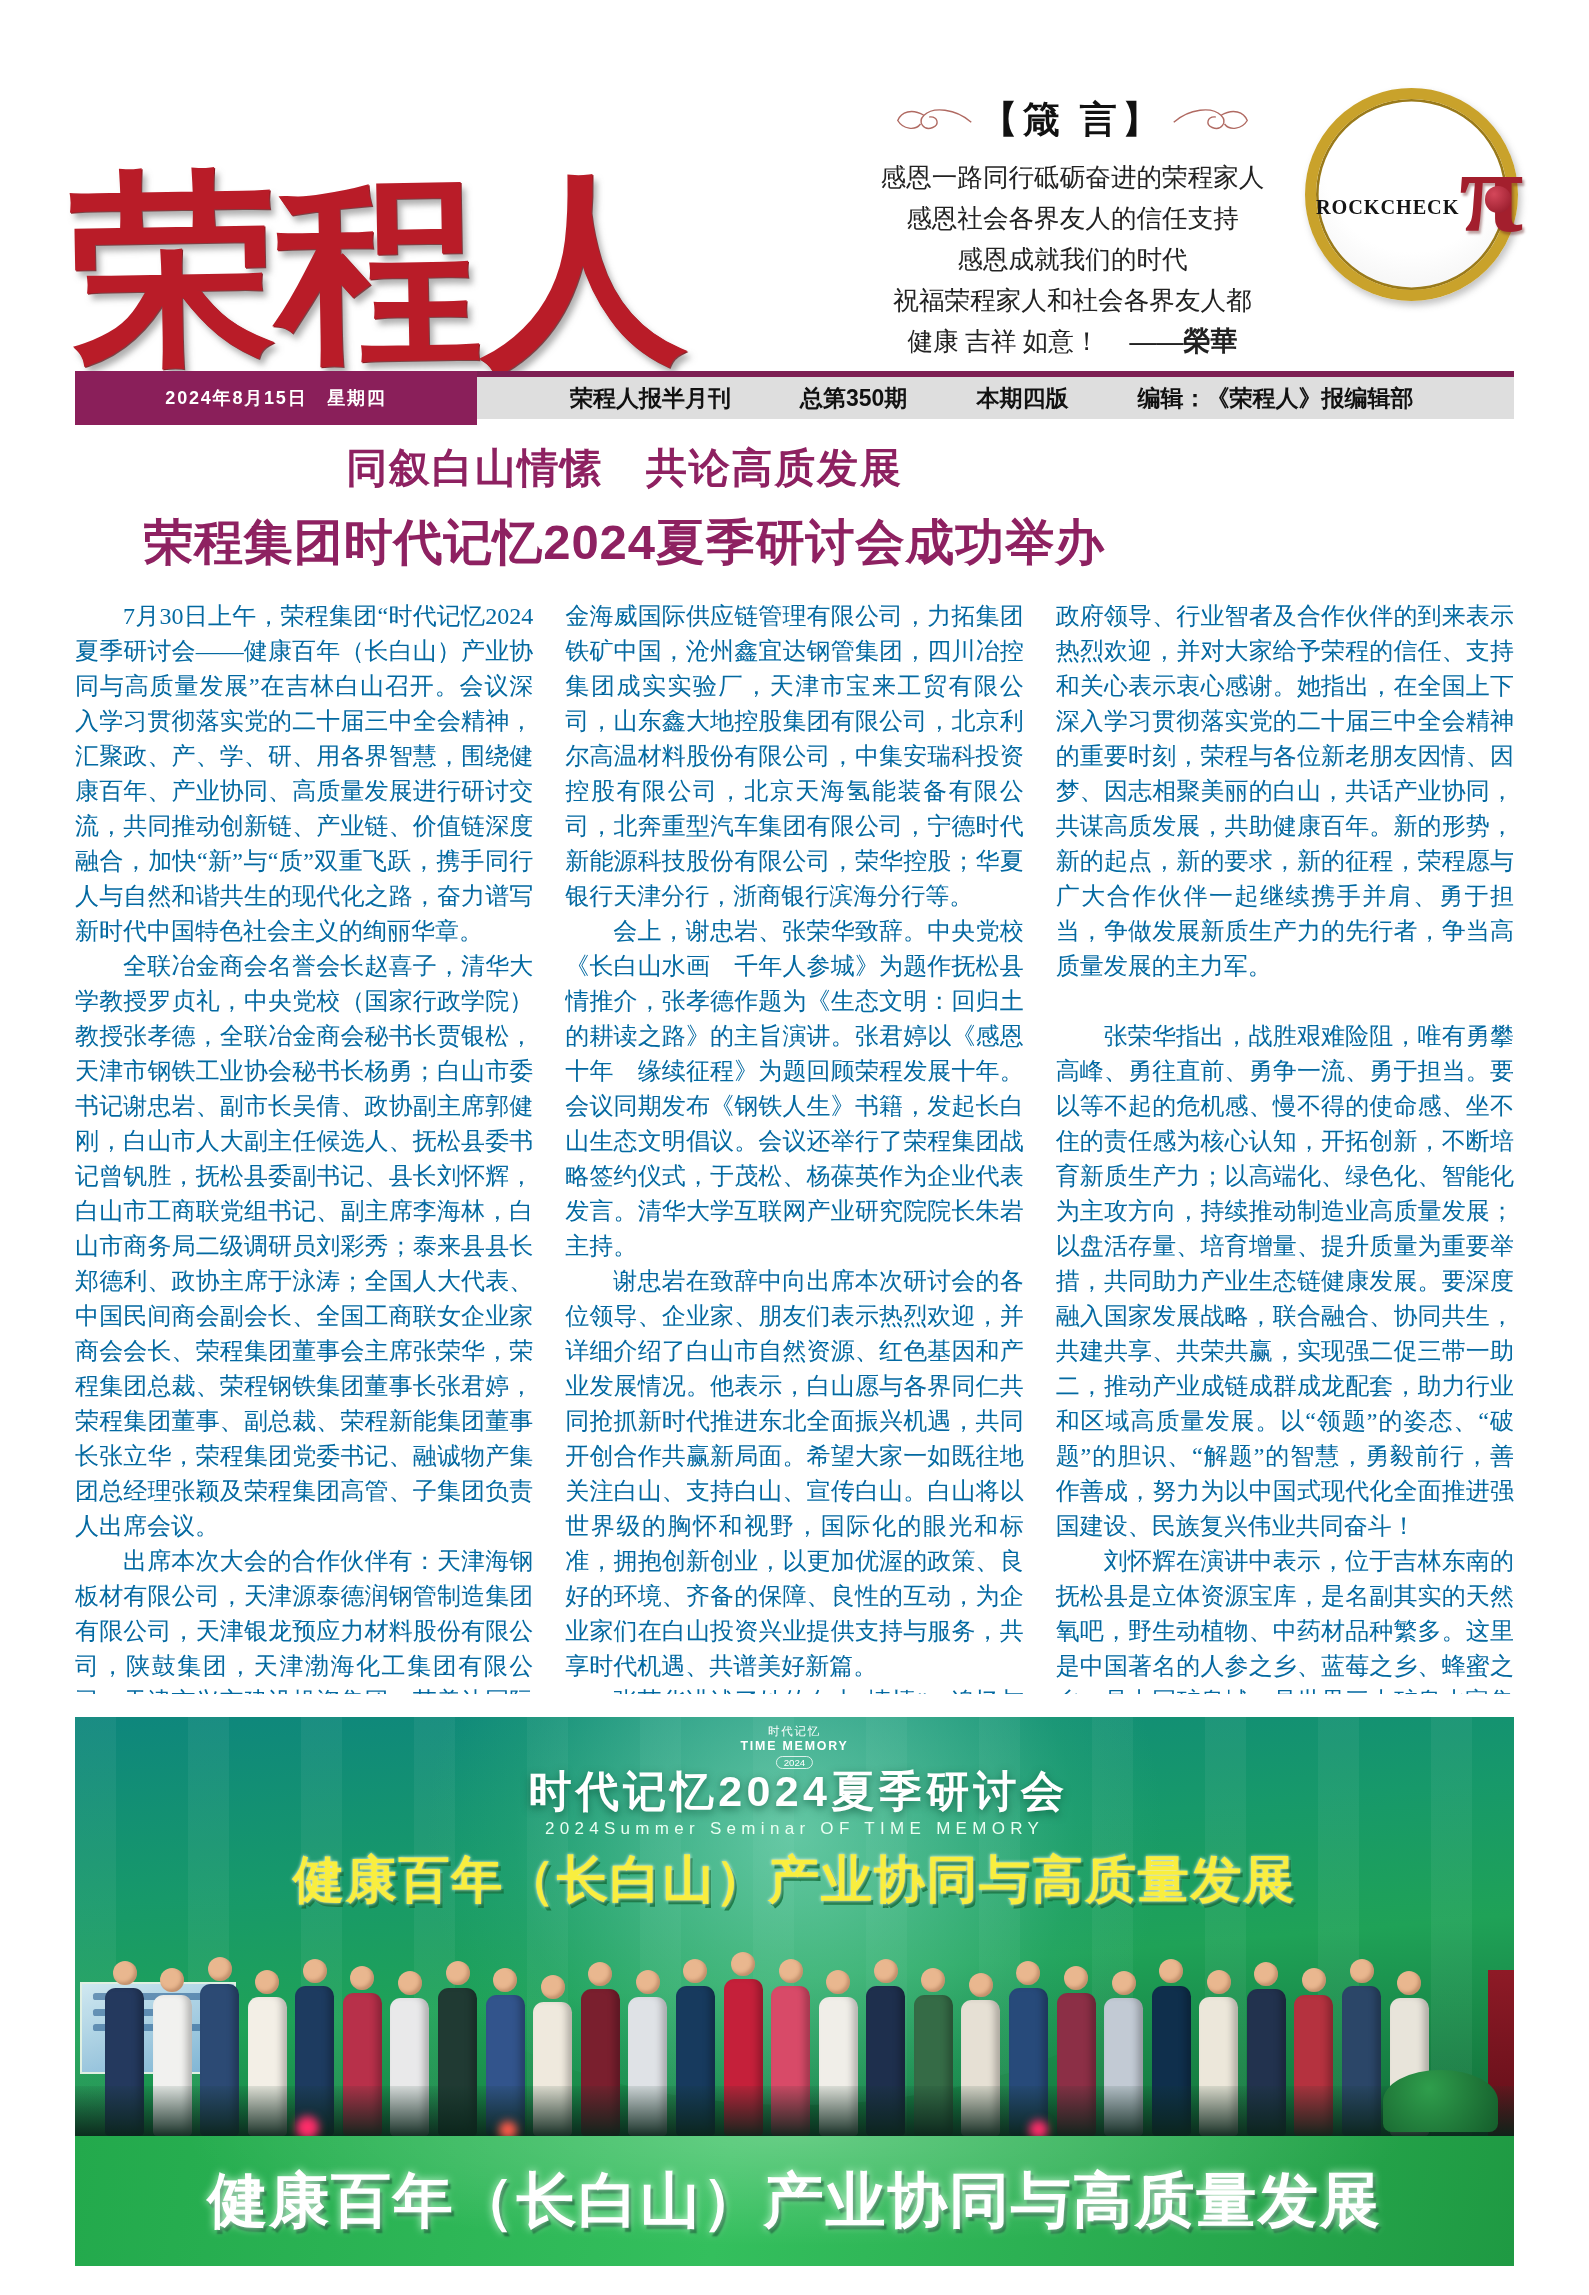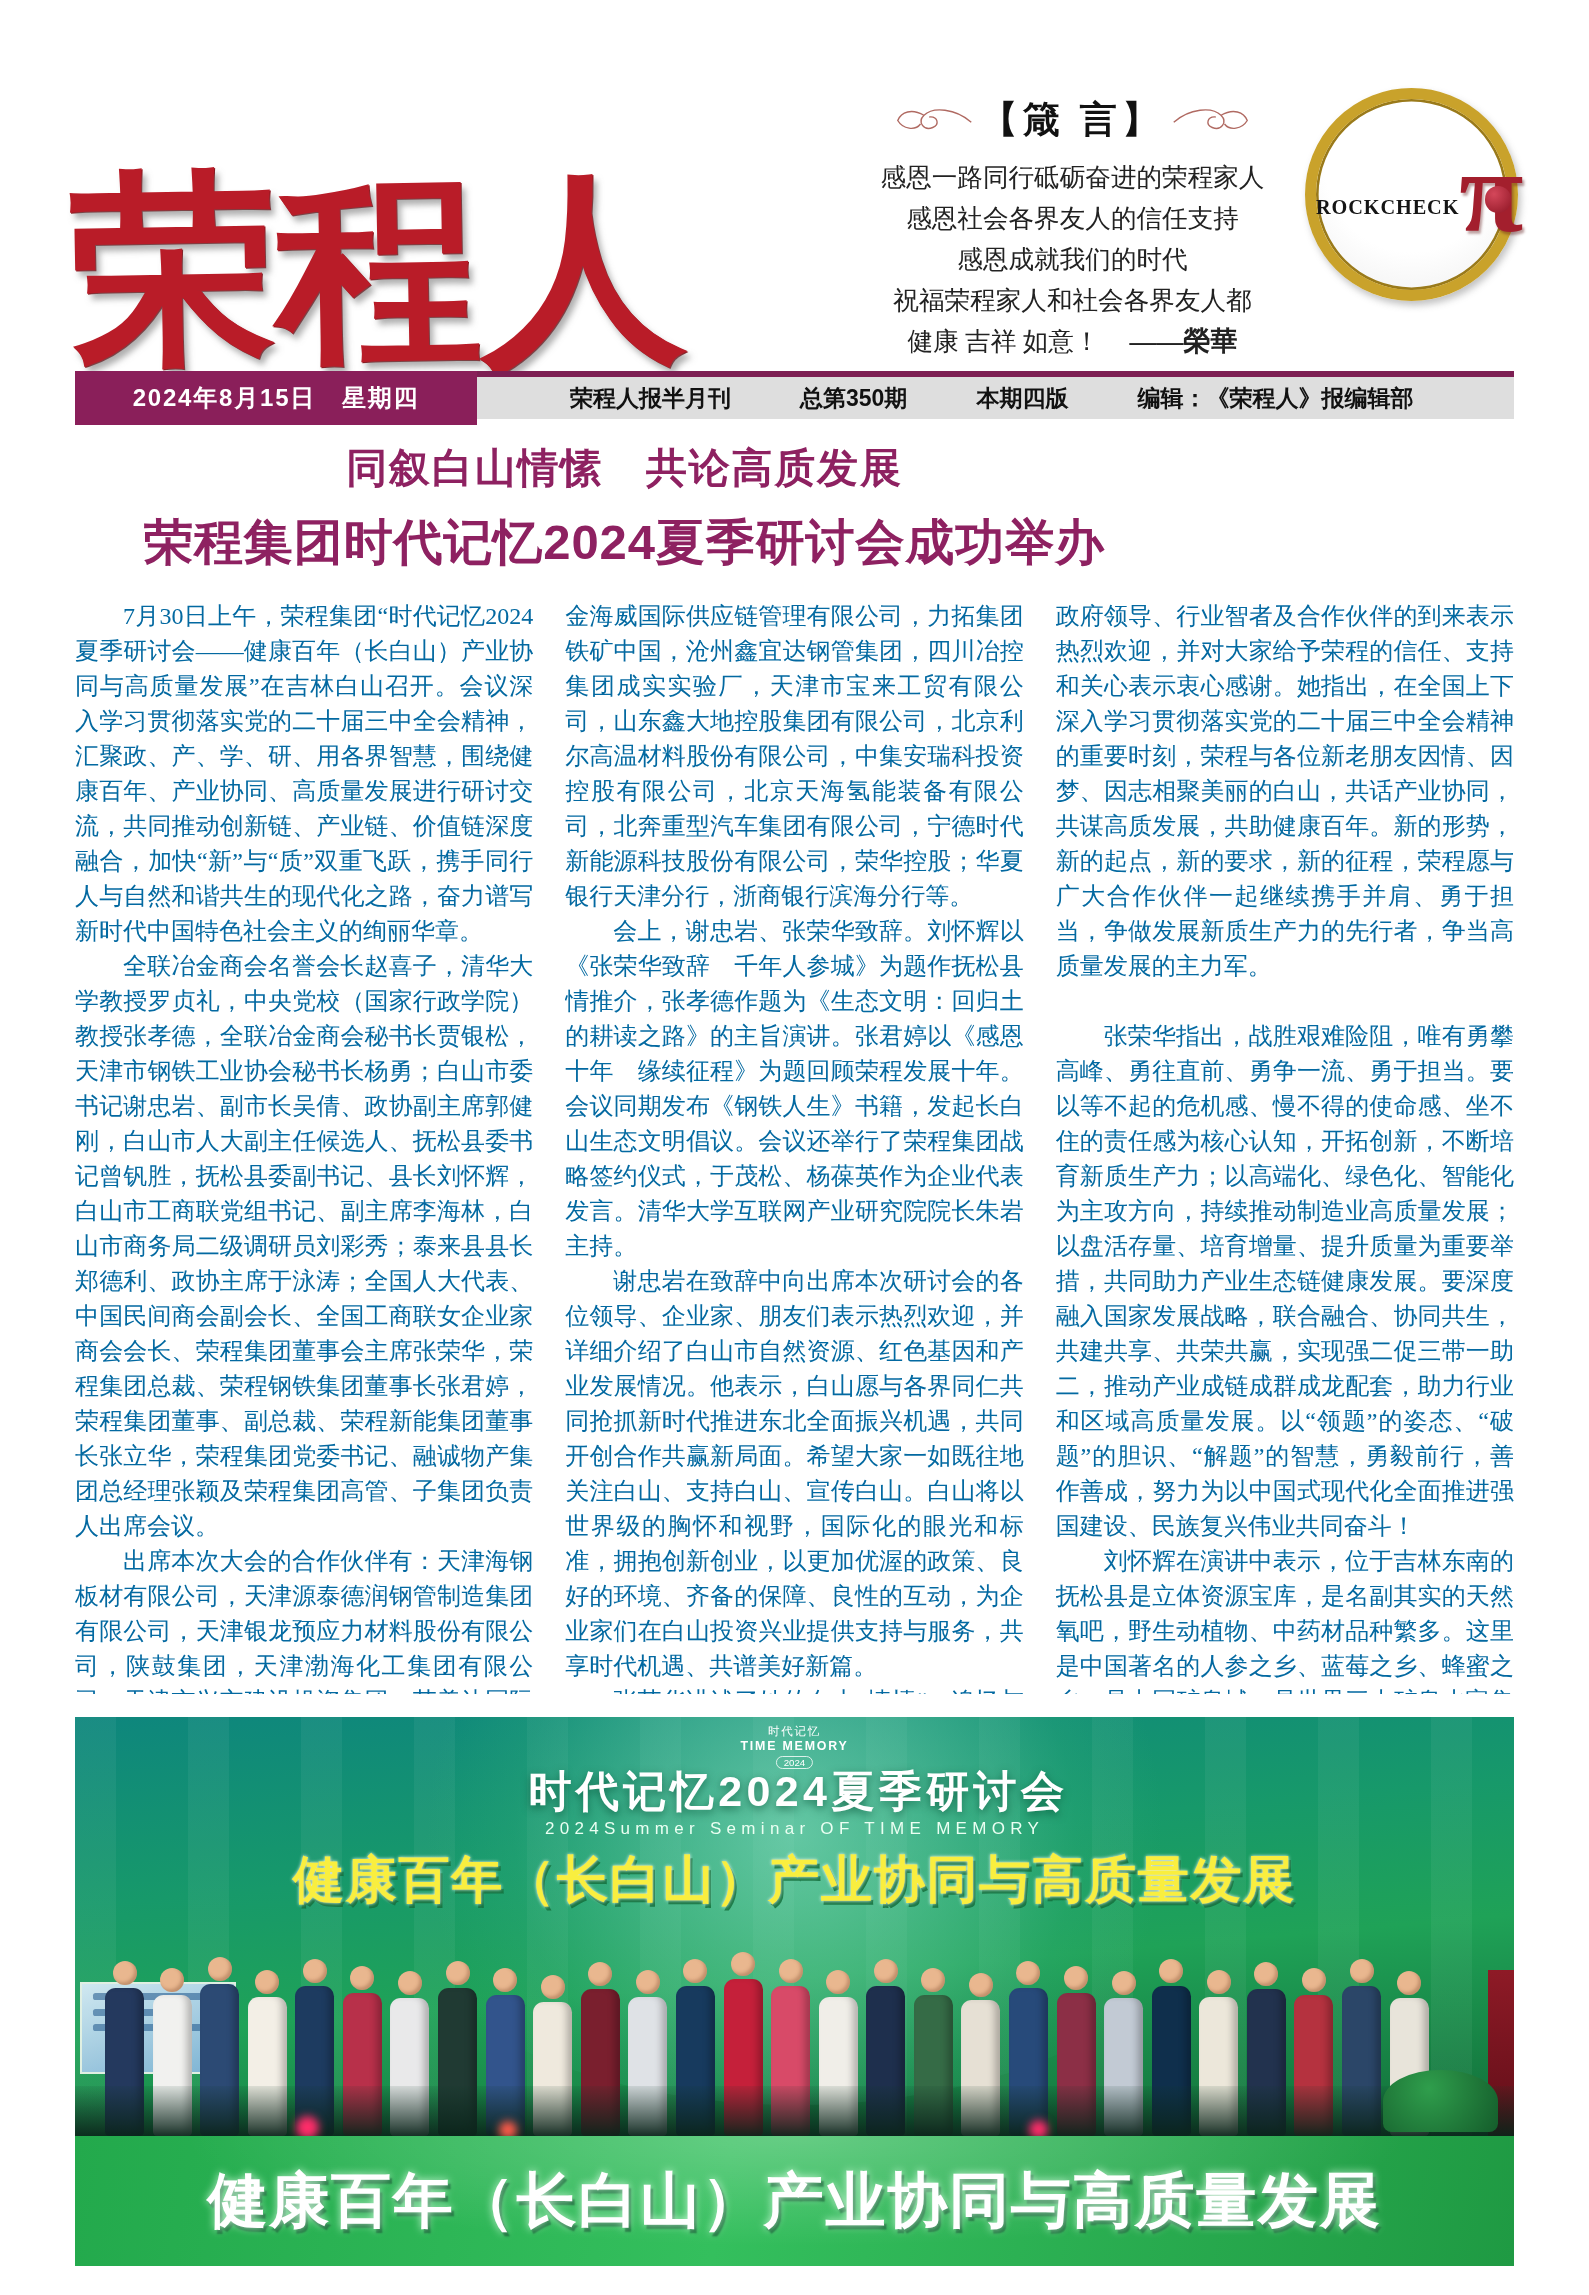--- a/index.html
+++ b/index.html
@@ -41,21 +41,21 @@
   .logo-pi{position:relative;font-size:117px;line-height:1;font-weight:bold;color:#a31f2d;margin-top:-7px;
     text-shadow:1.8px 2.6px 2.6px rgba(90,20,20,.4);}
   .logo-dot{position:absolute;right:12.4px;bottom:37px;width:26.5px;height:26.5px;border-radius:50%;
     background:radial-gradient(circle at 35% 30%, #d4475a, #8e1524);}
 
   
   .datebar{position:absolute;left:75px;top:371px;width:1439px;height:48px;
     background:#dedede;border-top:6.2px solid #7d1f53;box-sizing:border-box;
     display:flex;align-items:stretch;font-family:"Liberation Sans","DejaVu Sans",sans-serif;}
   .datebar-left{width:402px;margin-top:-6.2px;height:54px;background:#8a1f5a;color:#fff;
-    display:flex;align-items:center;justify-content:center;font-size:24px;font-weight:bold;letter-spacing:1.8px;}
+    display:flex;align-items:center;justify-content:center;font-size:18px;font-weight:bold;letter-spacing:1.8px;}
   .datebar-right{flex:1;display:flex;align-items:center;color:#111;font-size:23px;font-weight:bold;
     padding-left:93px;gap:69px;}
 
   
   .headline{position:absolute;left:75px;top:441px;width:1099px;text-align:center;
     font-family:"Liberation Sans","DejaVu Sans",sans-serif;color:#8e2161;}
   .headline-l1{font-size:41px;font-weight:bold;letter-spacing:1.8px;}
   .headline-l2{margin-top:14px;font-size:49px;font-weight:bold;letter-spacing:0.9px;}
 
   
@@ -167,21 +167,21 @@
   </div>
 
   <div class="article">
     <div class="article-col">
         <p class="body-p indent">7月30日上午，荣程集团“时代记忆2024夏季研讨会——健康百年（长白山）产业协同与高质量发展”在吉林白山召开。会议深入学习贯彻落实党的二十届三中全会精神，汇聚政、产、学、研、用各界智慧，围绕健康百年、产业协同、高质量发展进行研讨交流，共同推动创新链、产业链、价值链深度融合，加快“新”与“质”双重飞跃，携手同行人与自然和谐共生的现代化之路，奋力谱写新时代中国特色社会主义的绚丽华章。</p>
         <p class="body-p indent">全联冶金商会名誉会长赵喜子，清华大学教授罗贞礼，中央党校（国家行政学院）教授张孝德，全联冶金商会秘书长贾银松，天津市钢铁工业协会秘书长杨勇；白山市委书记谢忠岩、副市长吴倩、政协副主席郭健刚，白山市人大副主任候选人、抚松县委书记曾钒胜，抚松县委副书记、县长刘怀辉，白山市工商联党组书记、副主席李海林，白山市商务局二级调研员刘彩秀；泰来县县长郑德利、政协主席于泳涛；全国人大代表、中国民间商会副会长、全国工商联女企业家商会会长、荣程集团董事会主席张荣华，荣程集团总裁、荣程钢铁集团董事长张君婷，荣程集团董事、副总裁、荣程新能集团董事长张立华，荣程集团党委书记、融诚物产集团总经理张颖及荣程集团高管、子集团负责人出席会议。</p>
         <p class="body-p indent">出席本次大会的合作伙伴有：天津海钢板材有限公司，天津源泰德润钢管制造集团有限公司，天津银龙预应力材料股份有限公司，陕鼓集团，天津渤海化工集团有限公司，天津市兴宁建设投资集团，苏美达国际技术贸易有限公司，黎明气体集团，北京海德利森科技有限公司，中国汽车技术研究中心有限公司，南京</p>
       </div>
     <div class="article-col">
         <p class="body-p">金海威国际供应链管理有限公司，力拓集团铁矿中国，沧州鑫宜达钢管集团，四川冶控集团成实实验厂，天津市宝来工贸有限公司，山东鑫大地控股集团有限公司，北京利尔高温材料股份有限公司，中集安瑞科投资控股有限公司，北京天海氢能装备有限公司，北奔重型汽车集团有限公司，宁德时代新能源科技股份有限公司，荣华控股；华夏银行天津分行，浙商银行滨海分行等。</p>
-        <p class="body-p indent">会上，谢忠岩、张荣华致辞。刘怀辉以《张荣华致辞　千年人参城》为题作抚松县情推介，张孝德作题为《生态文明：回归土的耕读之路》的主旨演讲。张君婷以《感恩十年　缘续征程》为题回顾荣程发展十年。会议同期发布《钢铁人生》书籍，发起长白山生态文明倡议。会议还举行了荣程集团战略签约仪式，于茂松、杨葆英作为企业代表发言。清华大学互联网产业研究院院长朱岩主持。</p>
+        <p class="body-p indent">会上，谢忠岩、张荣华致辞。中央党校《长白山水画　千年人参城》为题作抚松县情推介，张孝德作题为《生态文明：回归土的耕读之路》的主旨演讲。张君婷以《感恩十年　缘续征程》为题回顾荣程发展十年。会议同期发布《钢铁人生》书籍，发起长白山生态文明倡议。会议还举行了荣程集团战略签约仪式，于茂松、杨葆英作为企业代表发言。清华大学互联网产业研究院院长朱岩主持。</p>
         <p class="body-p indent">谢忠岩在致辞中向出席本次研讨会的各位领导、企业家、朋友们表示热烈欢迎，并详细介绍了白山市自然资源、红色基因和产业发展情况。他表示，白山愿与各界同仁共同抢抓新时代推进东北全面振兴机遇，共同开创合作共赢新局面。希望大家一如既往地关注白山、支持白山、宣传白山。白山将以世界级的胸怀和视野，国际化的眼光和标准，拥抱创新创业，以更加优渥的政策、良好的环境、齐备的保障、良性的互动，为企业家们在白山投资兴业提供支持与服务，共享时代机遇、共谱美好新篇。</p>
         <p class="body-p indent">张荣华讲述了她的白山”情愫“，追忆与张祥青董事长追寻健康百年梦想数到白山的往事，回顾荣程十年高质量发展的奋进历程，向</p>
       </div>
     <div class="article-col">
         <p class="body-p">政府领导、行业智者及合作伙伴的到来表示热烈欢迎，并对大家给予荣程的信任、支持和关心表示衷心感谢。她指出，在全国上下深入学习贯彻落实党的二十届三中全会精神的重要时刻，荣程与各位新老朋友因情、因梦、因志相聚美丽的白山，共话产业协同，共谋高质发展，共助健康百年。新的形势，新的起点，新的要求，新的征程，荣程愿与广大合作伙伴一起继续携手并肩、勇于担当，争做发展新质生产力的先行者，争当高质量发展的主力军。</p>
         <p class="body-p indent gap">张荣华指出，战胜艰难险阻，唯有勇攀高峰、勇往直前、勇争一流、勇于担当。要以等不起的危机感、慢不得的使命感、坐不住的责任感为核心认知，开拓创新，不断培育新质生产力；以高端化、绿色化、智能化为主攻方向，持续推动制造业高质量发展；以盘活存量、培育增量、提升质量为重要举措，共同助力产业生态链健康发展。要深度融入国家发展战略，联合融合、协同共生，共建共享、共荣共赢，实现强二促三带一助二，推动产业成链成群成龙配套，助力行业和区域高质量发展。以“领题”的姿态、“破题”的胆识、“解题”的智慧，勇毅前行，善作善成，努力为以中国式现代化全面推进强国建设、民族复兴伟业共同奋斗！</p>
         <p class="body-p indent">刘怀辉在演讲中表示，位于吉林东南的抚松县是立体资源宝库，是名副其实的天然氧吧，野生动植物、中药材品种繁多。这里是中国著名的人参之乡、蓝莓之乡、蜂蜜之乡；是中国矿泉城，是世界三大矿泉水富集区之一；也是生态旅游名城，旅游资源丰富。欢迎大家</p>
       </div>
   </div>
 

